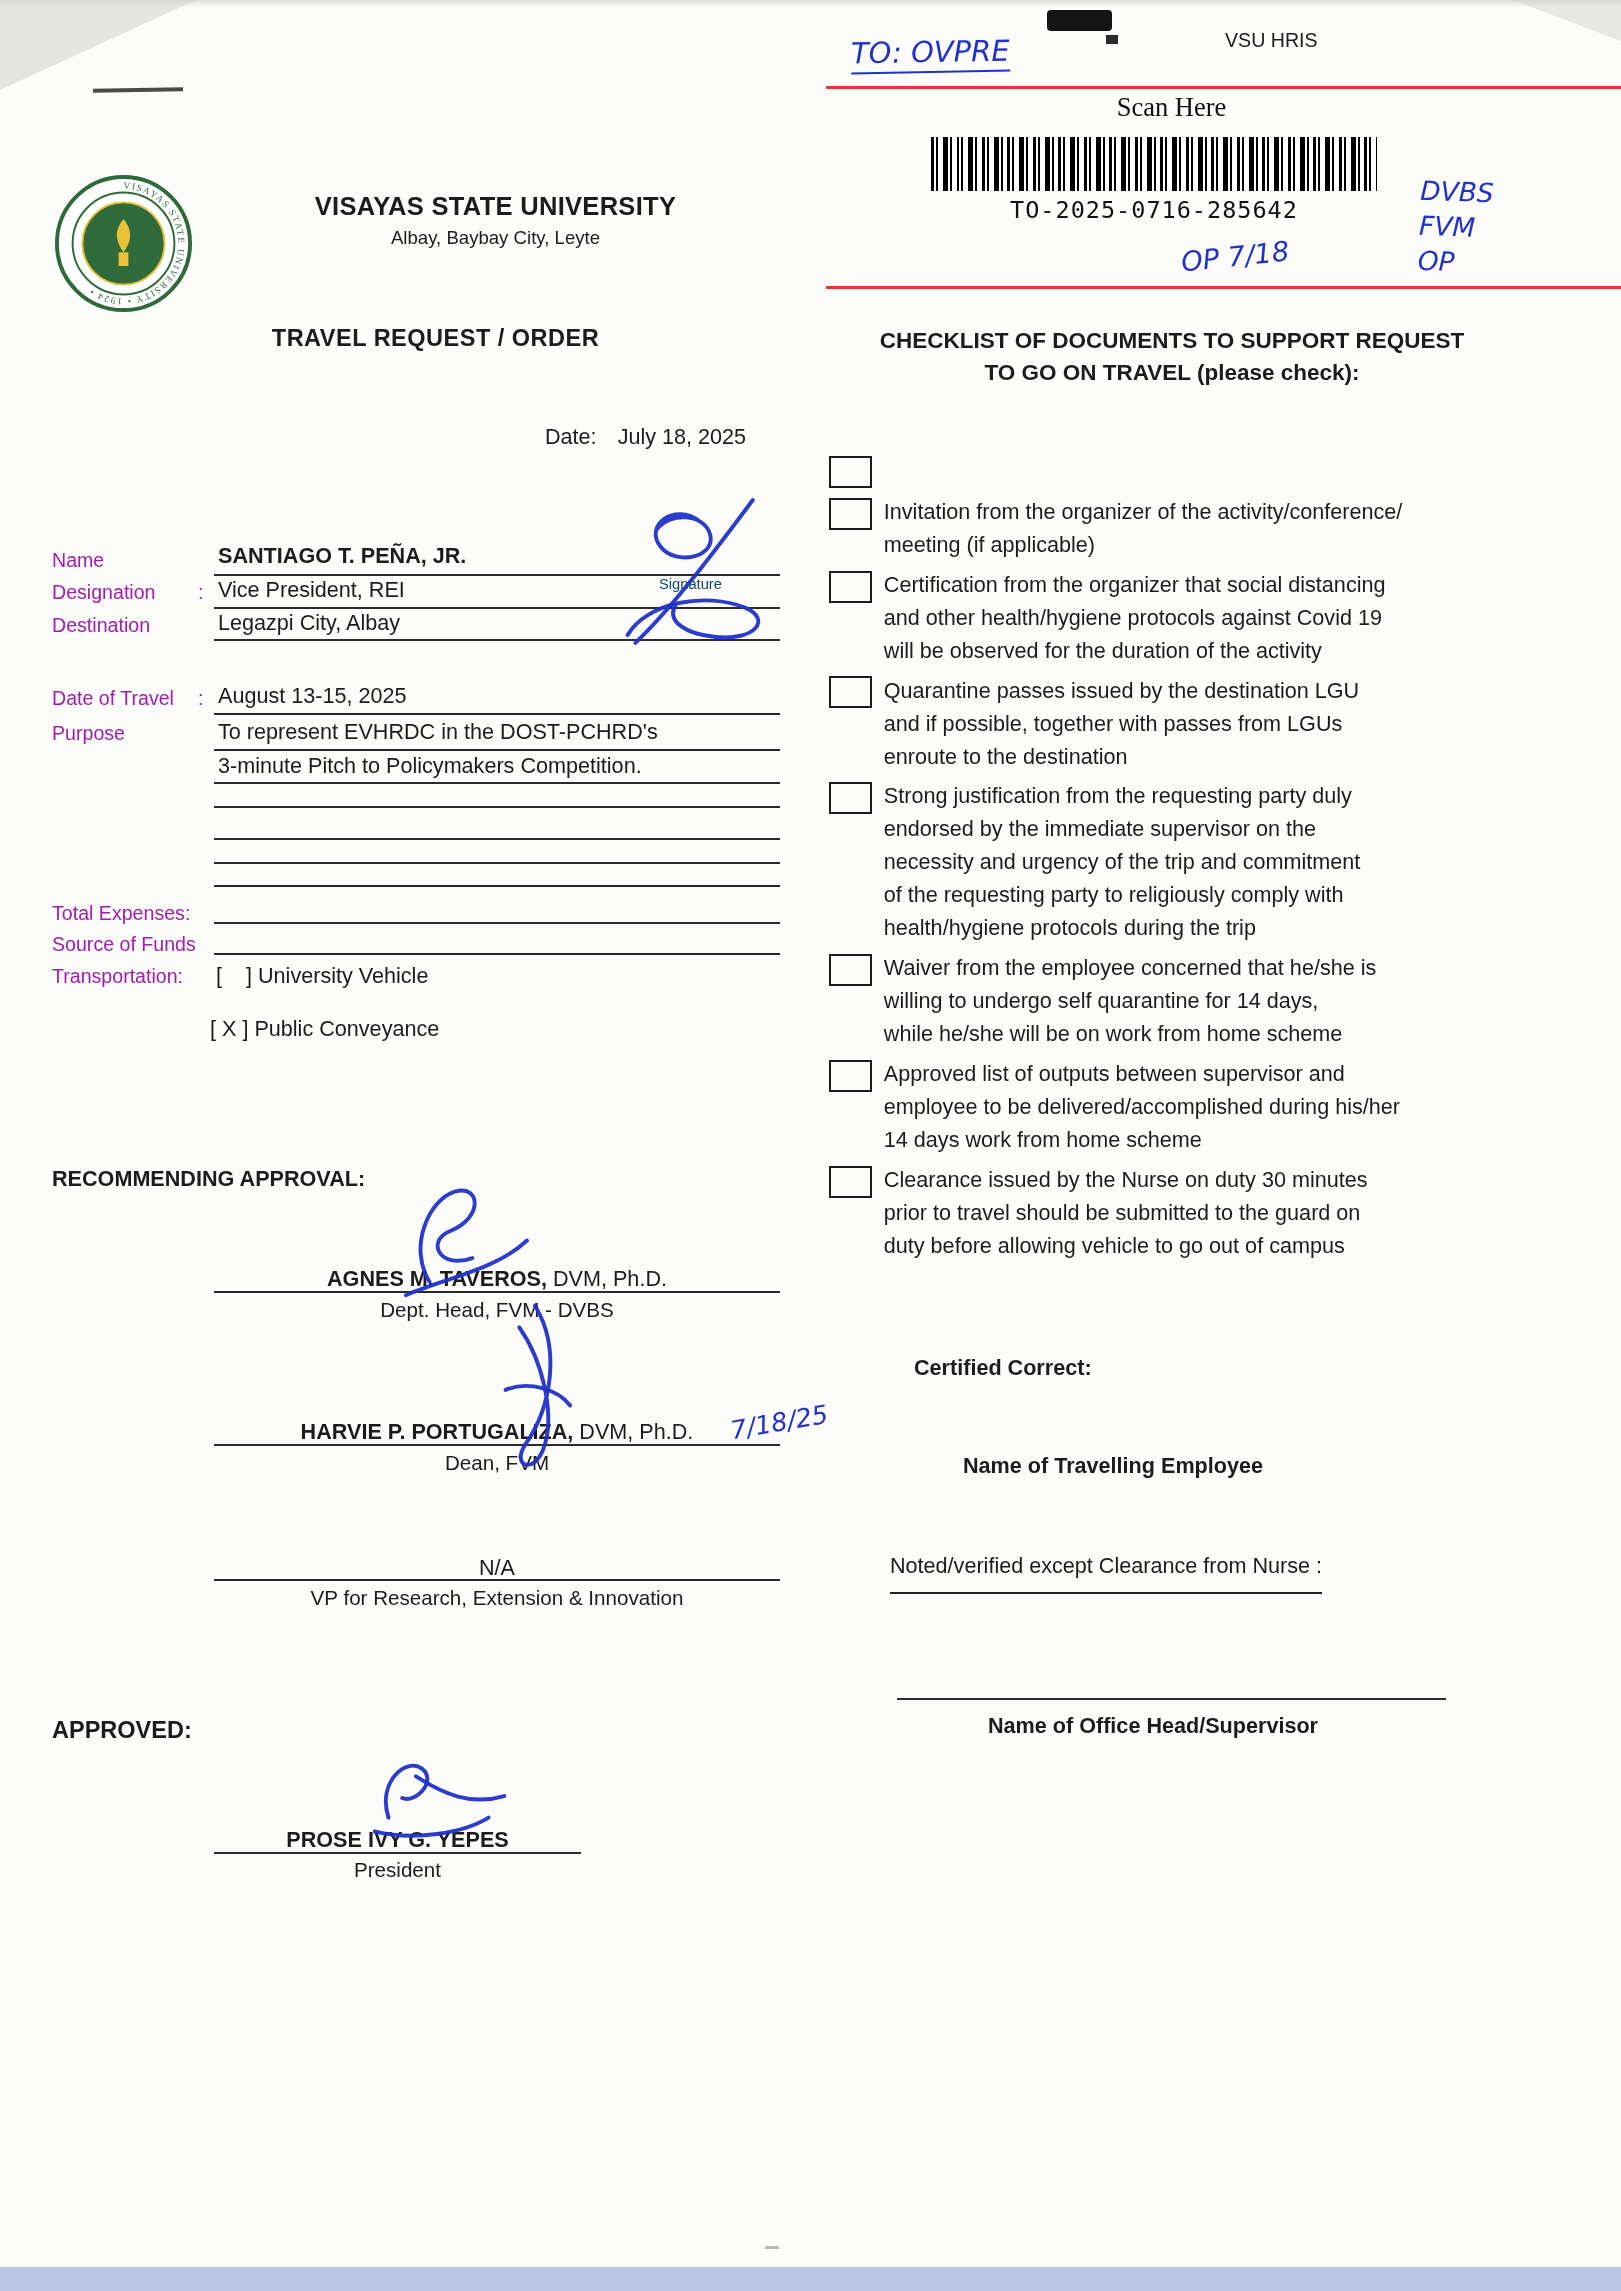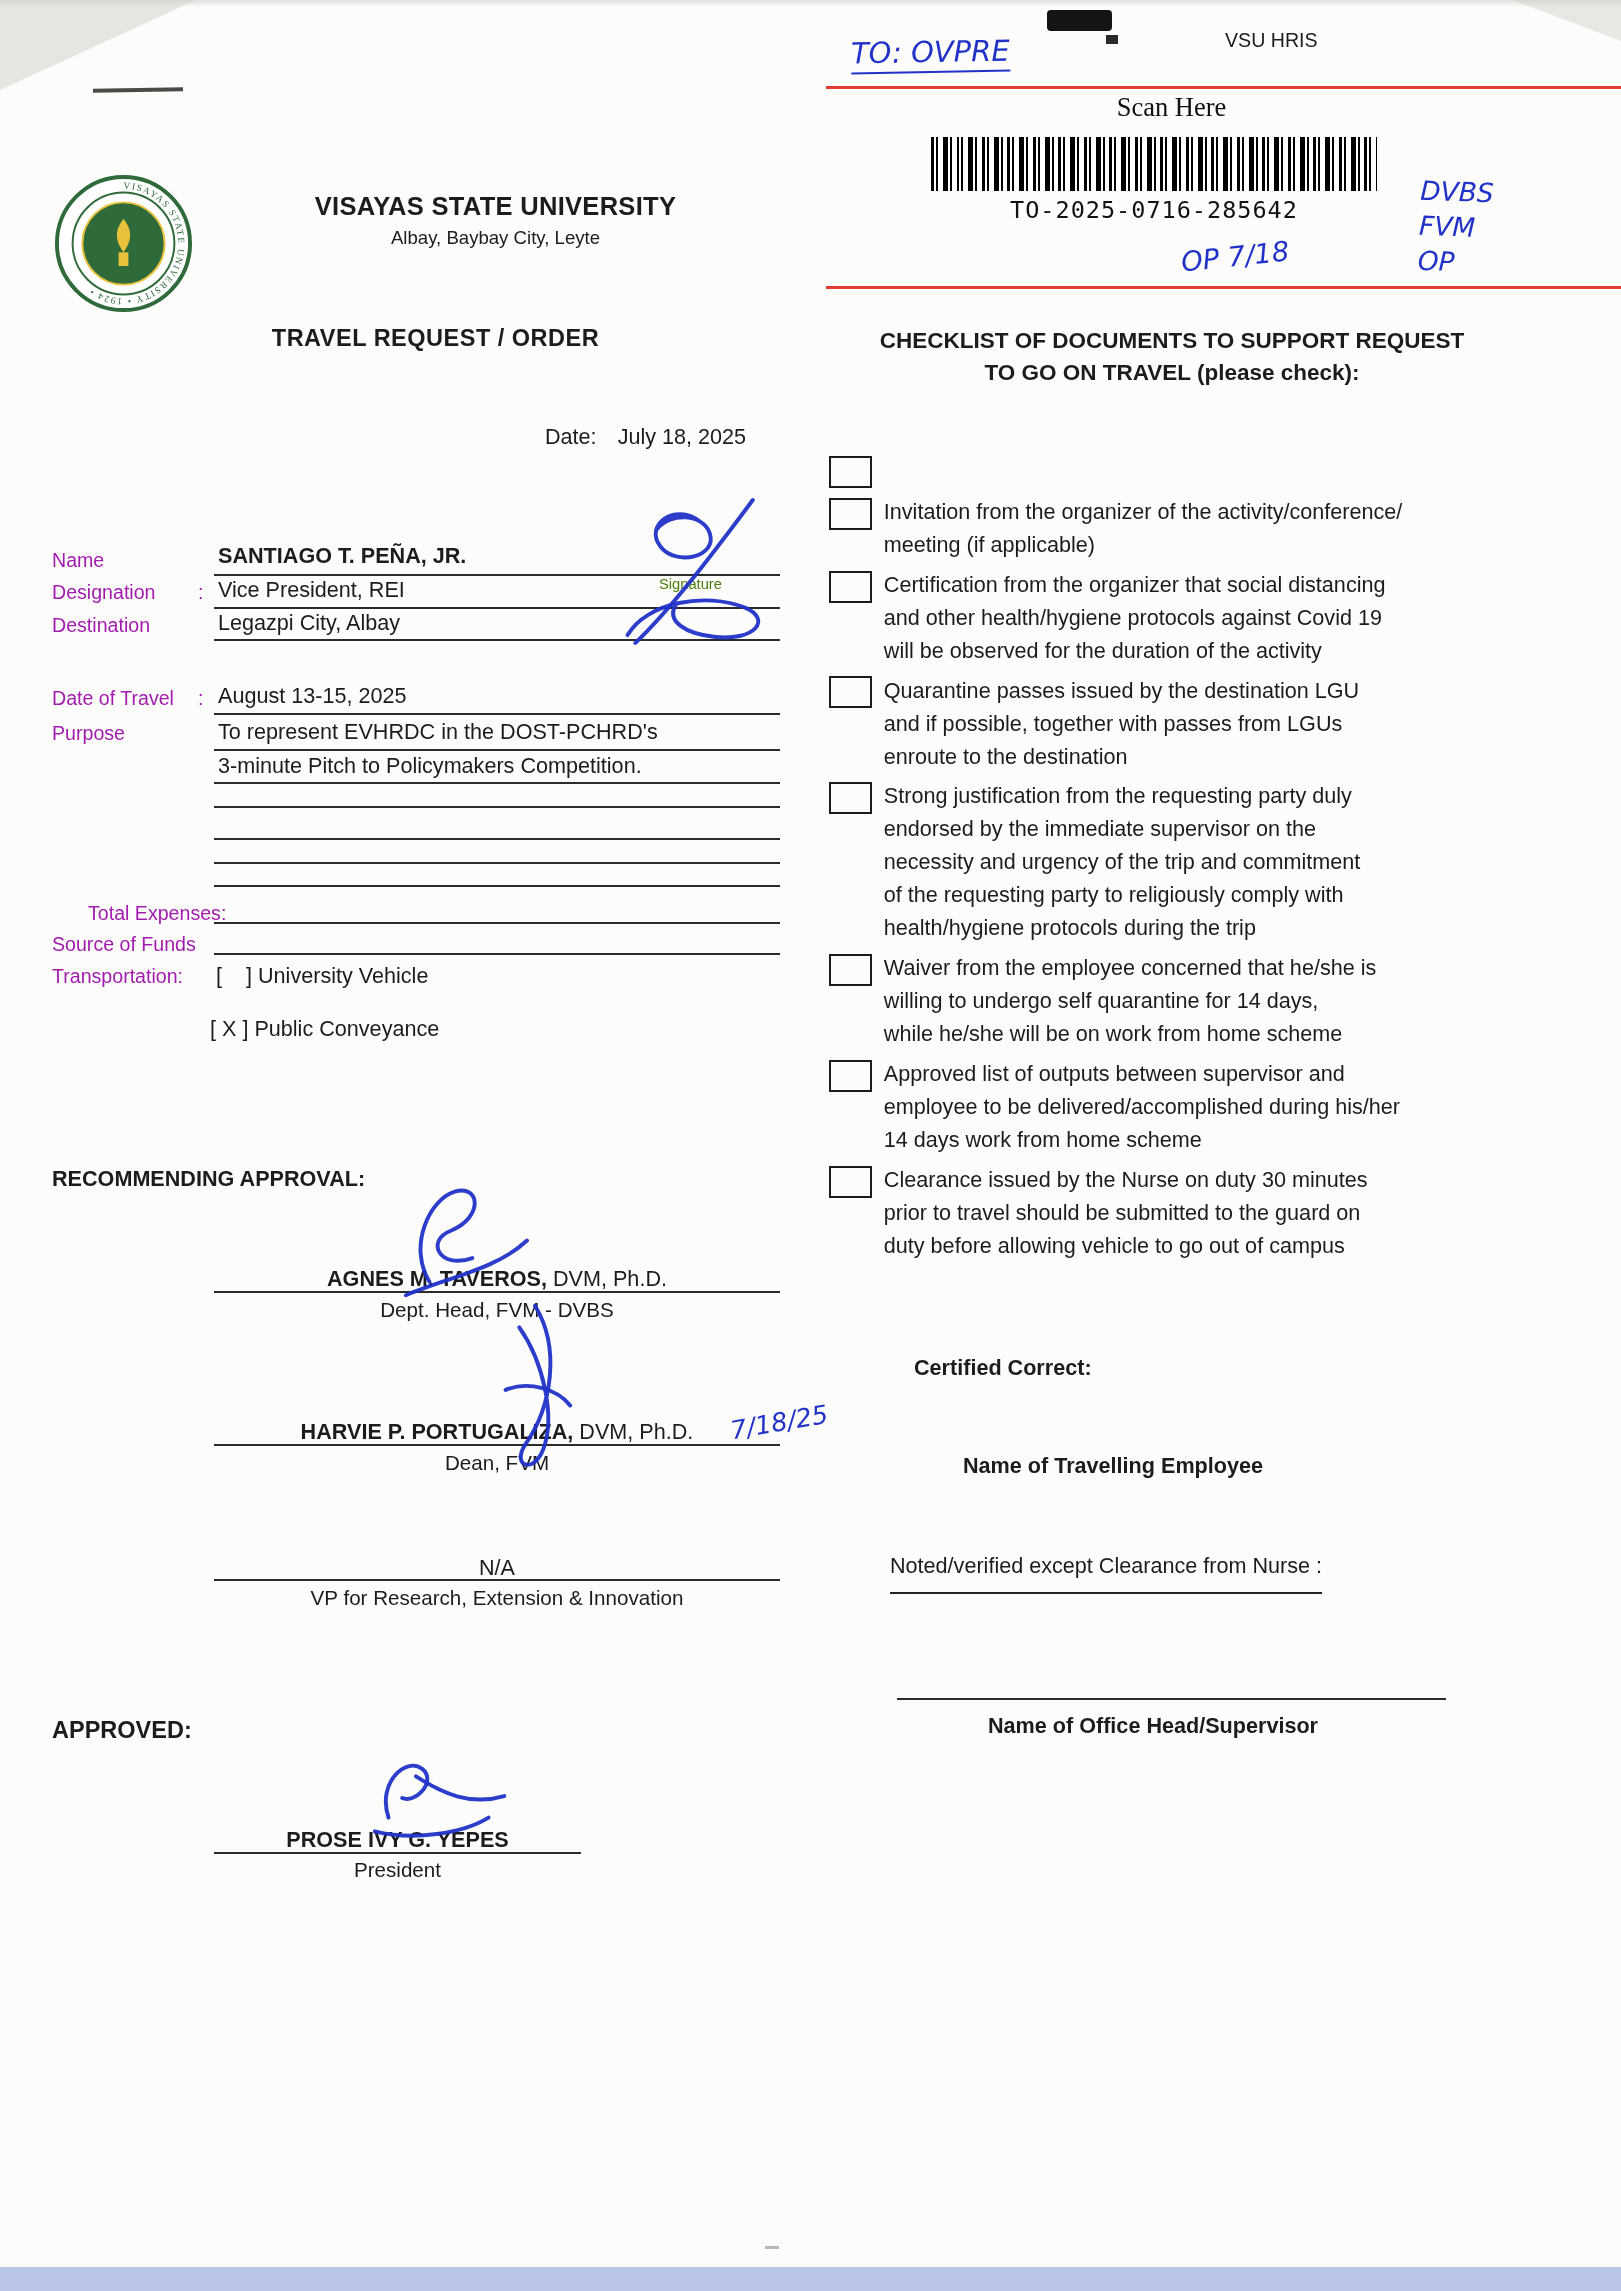--- a/index.html
+++ b/index.html
@@ -104,21 +104,21 @@
 TO GO ON TRAVEL (please check):</div>
 
   <div class="abs" style="left:545px; top:424px; display:flex; gap:21px; font-size:21.6px;">
     <span>Date:</span>
     <span>July 18, 2025</span>
   </div>
 
   <div class="abs label" style="left:52px; top:549px;">Name</div>
   <div class="abs value bold" style="left:218px; top:543px;">SANTIAGO T. PEÑA, JR.</div>
   <div class="abs uline" style="left:214px; top:574px; width:566px;"></div>
-  <div class="abs" style="left:659px; top:576px; font-size:14.7px; color:#4d7c0f;">Signature</div>
+  <div class="abs" style="left:659px; top:576px; font-size:14.7px; color:#0c4a6e;">Signature</div>
 
   <div class="abs label" style="left:52px; top:581px;">Designation</div>
   <div class="abs label" style="left:198px; top:581px;">:</div>
   <div class="abs value" style="left:218px; top:577px;">Vice President, REI</div>
   <div class="abs uline" style="left:214px; top:607px; width:566px;"></div>
 
   <div class="abs label" style="left:52px; top:614px;">Destination</div>
   <div class="abs value" style="left:218px; top:610px;">Legazpi City, Albay</div>
   <div class="abs uline" style="left:214px; top:639px; width:566px;"></div>
 
@@ -131,21 +131,21 @@
   <div class="abs value" style="left:218px; top:719px;">To represent EVHRDC in the DOST-PCHRD's</div>
   <div class="abs uline" style="left:214px; top:749px; width:566px;"></div>
   <div class="abs value italic" style="left:218px; top:753px;">3-minute Pitch to Policymakers Competition.</div>
   <div class="abs uline" style="left:214px; top:782px; width:566px;"></div>
 
   <div class="abs uline" style="left:214px; top:806px; width:566px;"></div>
   <div class="abs uline" style="left:214px; top:838px; width:566px;"></div>
   <div class="abs uline" style="left:214px; top:862px; width:566px;"></div>
   <div class="abs uline" style="left:214px; top:885px; width:566px;"></div>
 
-  <div class="abs label" style="left:52px; top:902px;margin-left:36px;">Total Expenses:</div>
+  <div class="abs label" style="left:52px; top:902px;">Total Expenses:</div>
   <div class="abs uline" style="left:214px; top:922px; width:566px;"></div>
   <div class="abs label" style="left:52px; top:933px;">Source of Funds</div>
   <div class="abs uline" style="left:214px; top:953px; width:566px;"></div>
   <div class="abs label" style="left:52px; top:965px;">Transportation:</div>
   <div class="abs value pre" style="left:216px; top:963px;">[    ] University Vehicle</div>
   <div class="abs value pre" style="left:210px; top:968px;margin-top:48px;">[ X ] Public Conveyance</div>
 
   <div class="abs bold" style="left:52px; top:1166px; font-size:21.6px;">RECOMMENDING APPROVAL:</div>
 
   <div class="abs approver-line" style="left:214px; top:1266px;">

